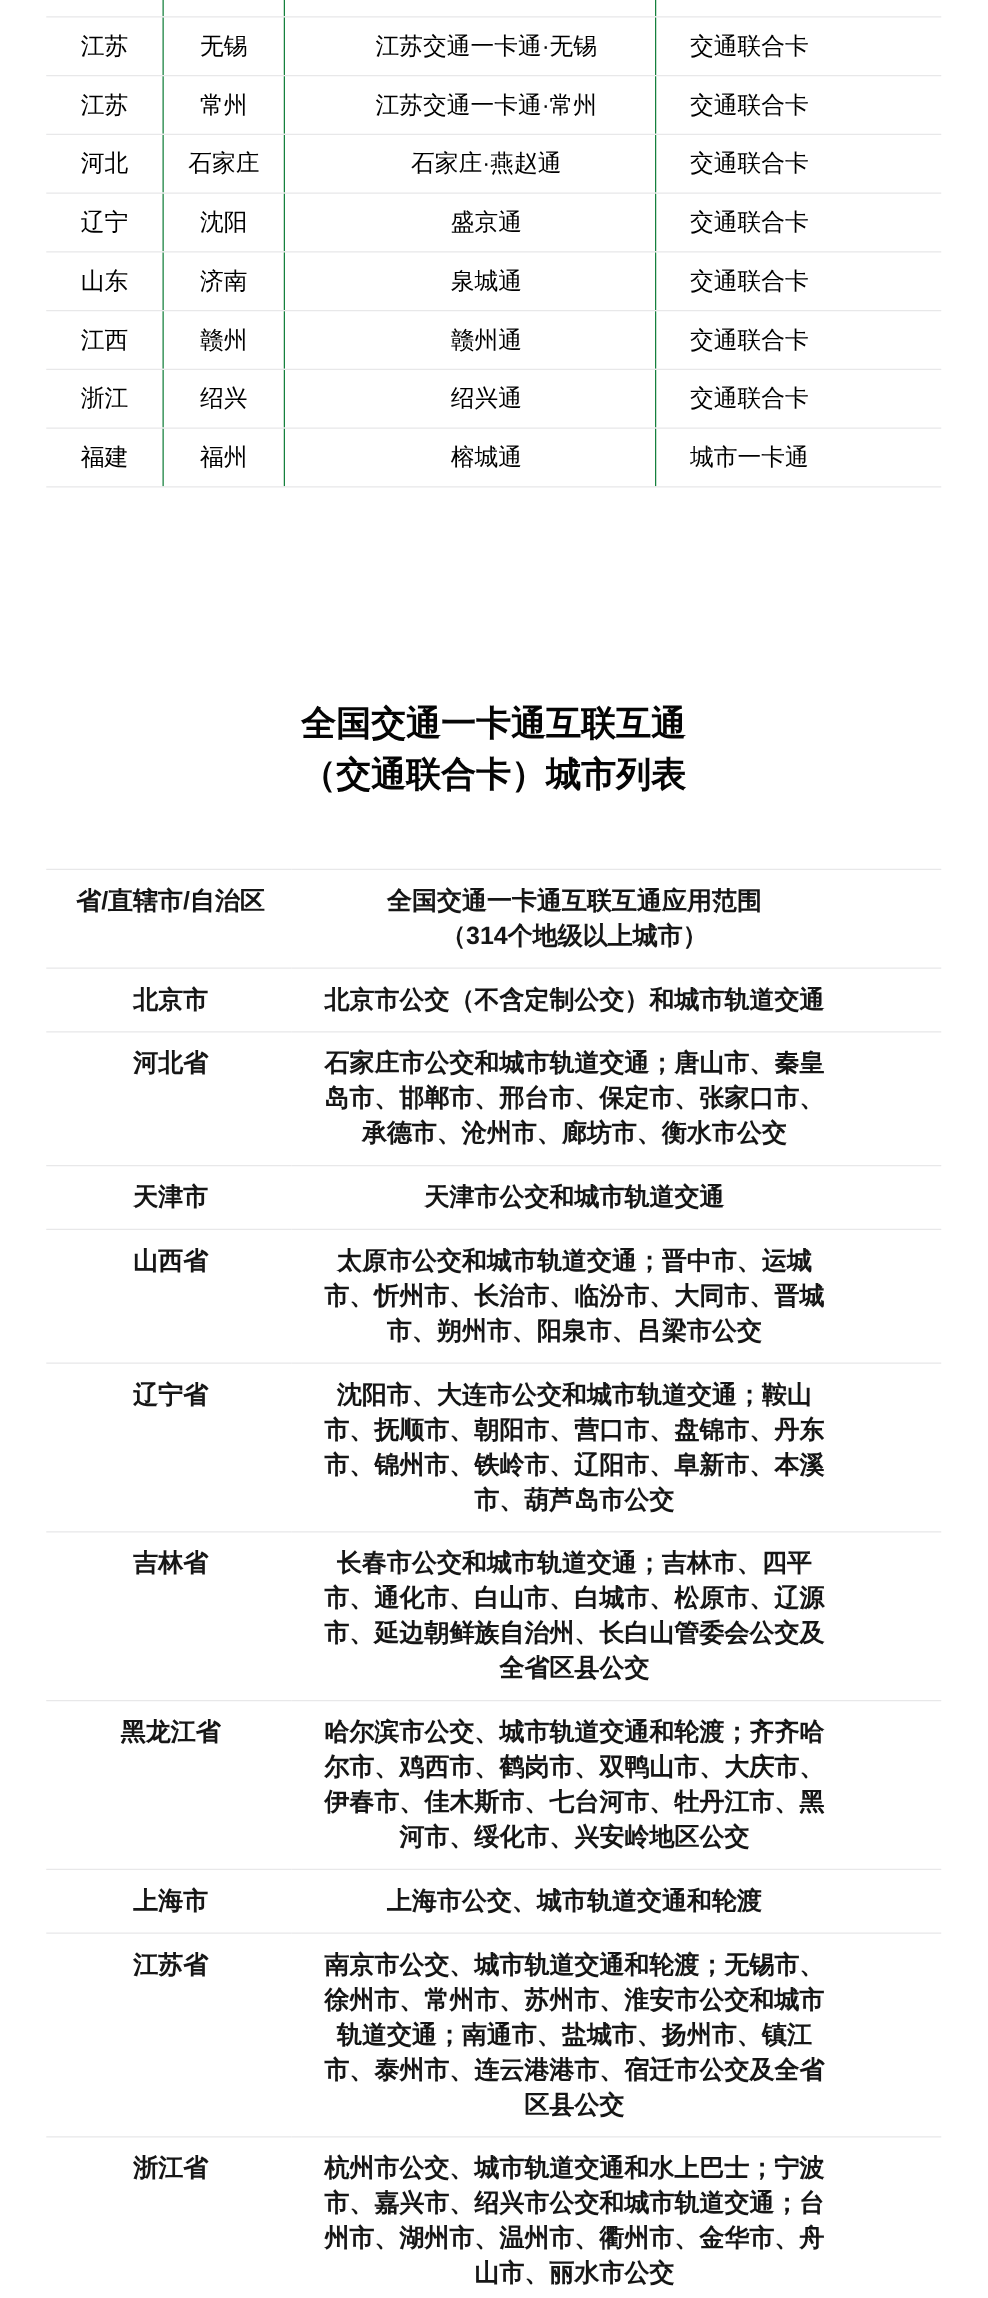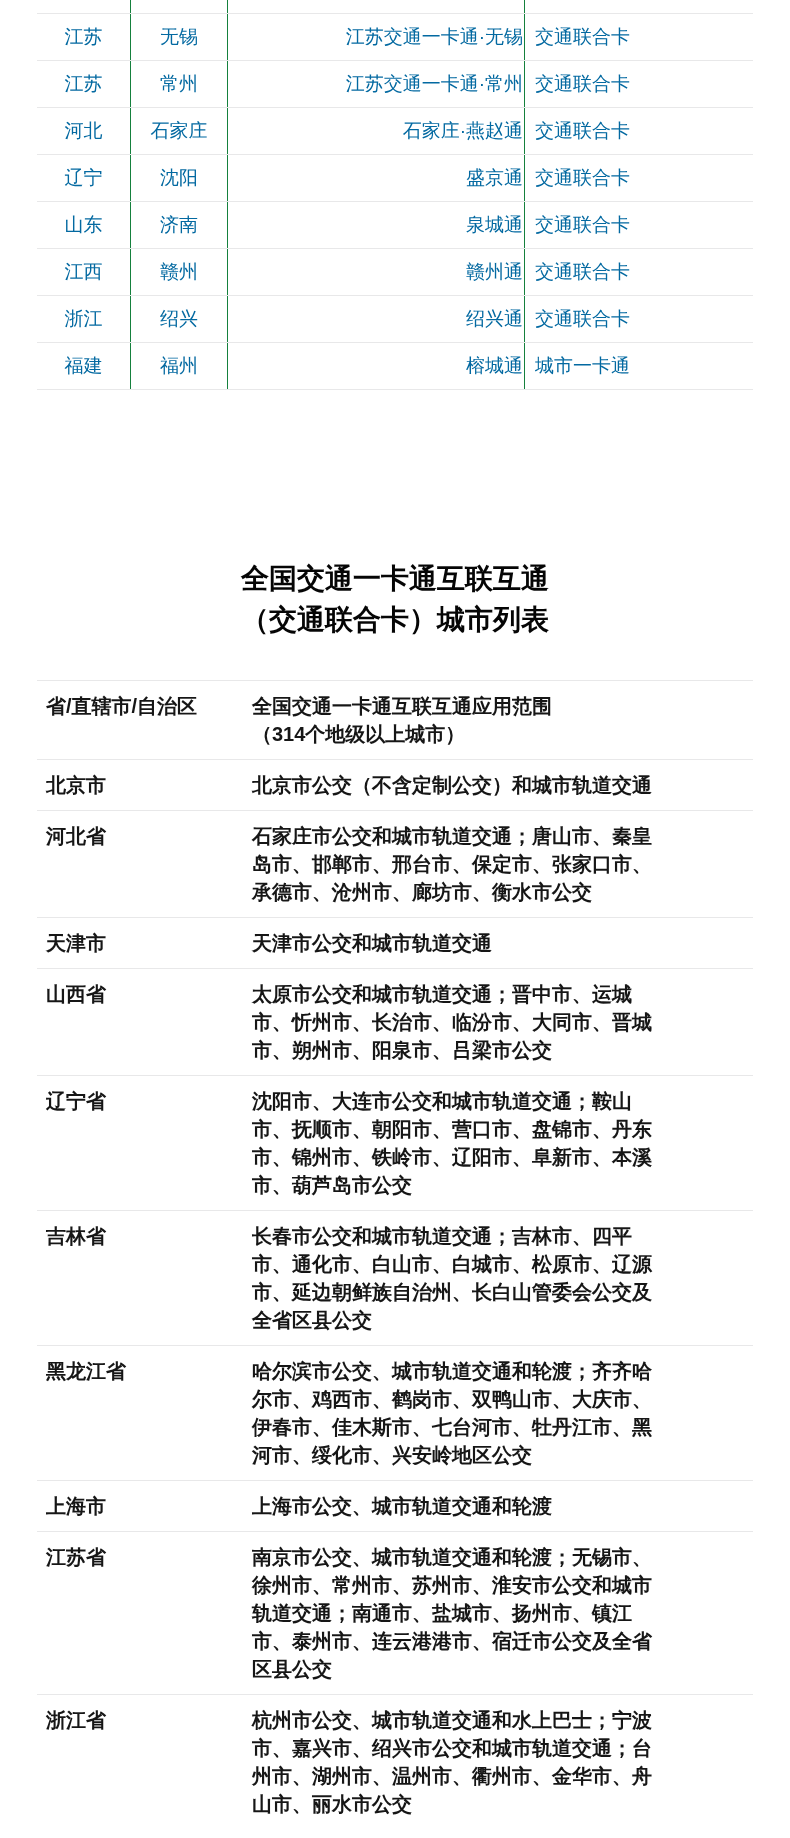--- a/index.html
+++ b/index.html
@@ -5,47 +5,47 @@
   html,body{margin:0;padding:0;background:#ffffff;}
   body{
     width:790px;height:1838px;overflow:hidden;
     font-family:"Liberation Sans",sans-serif;
     -webkit-font-smoothing:antialiased;
   }
   .content{margin:0 37px;width:716px;}
 
   
   table{border-collapse:collapse;width:100%;table-layout:fixed;}
-  .card-table{font-size:19px;color:#0369a1;font-weight:400;}
+  .card-table{font-size:19px;color:#000000;font-weight:400;}
   .card-table td{
     border-bottom:1px solid #e8e8e9;
     height:44px;
     vertical-align:middle;
     overflow:hidden;white-space:nowrap;
   }
   .card-table td + td{border-left:1px solid #15803d;}
   .card-table .col-province{width:91px;text-align:center;}
   .card-table .col-city{width:94px;text-align:center;}
-  .card-table .col-card{width:268px;text-align:right;padding-left:27px;}
-  .card-table .col-type{text-align:left;padding-left:10px;}
+  .card-table .col-card{width:268px;text-align:center;padding-left:27px;}
+  .card-table .col-type{text-align:left;padding-left:27px;}
   .card-table tr.partial td{height:11px;border-bottom:1px solid #e8e8e9;}
 
   
   .page-title{
-    margin-top:168px;margin-bottom:40px;
+    margin-top:168px;margin-bottom:55px;
     text-align:center;
     font-size:28px;line-height:41px;font-weight:700;color:#050505;
   }
 
   
   .city-table{font-size:20px;font-weight:700;color:#161616;line-height:28px;}
   .city-table td{
     border-bottom:1px solid #e8e8e9;
     vertical-align:top;
-    padding-top:11px;padding-bottom:11px;
+    padding-top:11px;padding-bottom:11px;text-align:center;
   }
   .city-table tr.header td{border-top:1px solid #e8e8e9;padding-top:11px;padding-bottom:11px;}
   .city-table .col-region{width:181px;padding-left:9px;padding-right:6px;}
   .city-table .col-scope{padding-left:19px;padding-right:86px;word-break:break-all;}
   .city-table tr.last td{border-bottom:none;}
 </style>
 </head>
 <body>
 
 <div class="content">

